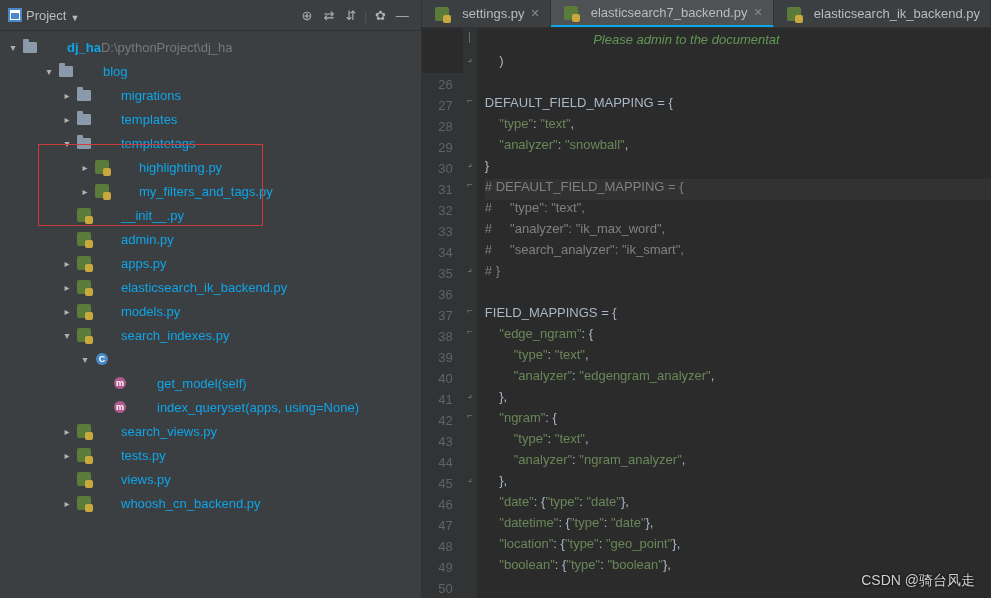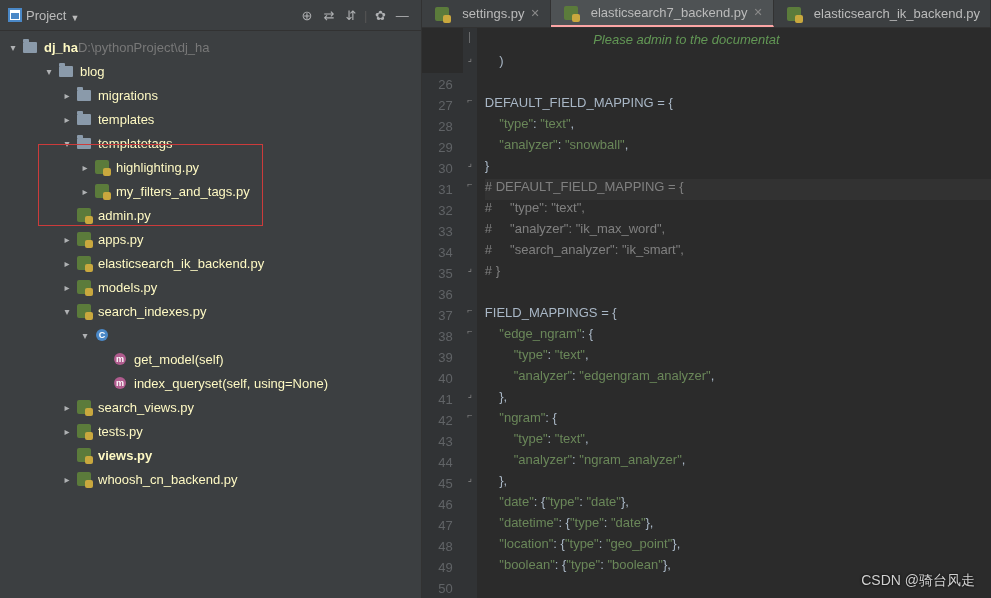--- a/index.html
+++ b/index.html
@@ -9,34 +9,34 @@
 .main { flex:1; display:flex; }
 .header { display:flex; align-items:center; padding:4px 8px; border-bottom:1px solid #323232; }
 .header .title { display:flex; align-items:flex-end; gap:4px; }
 .header .spacer { flex:1; }
 .header .icon-btn { width:22px; height:22px; display:flex; align-items:center; justify-content:center; color:#afb1b3; cursor:pointer; }
 .proj-icon { width:14px; height:14px; background:#4a88c7; display:inline-block; margin-right:4px; position:relative; }
 .proj-icon::after { content:""; position:absolute; inset:2px; border:1px solid #fff; border-top:3px solid #fff;}
 .tree { flex:1; overflow:auto; padding:4px 0 8px 0; }
 .tree-row { display:flex; align-items:center; height:24px; padding-right:8px; white-space:nowrap; cursor:pointer; }
 .tree-row .chev { width:14px; display:inline-flex; justify-content:center; color:#afb1b3; font-size:10px; }
-.tree-row .label { color:#fef9c3; }
+.tree-row .label { color:#0ea5e9;margin-left:23px; }
 .tree-row .path { color:#787878; margin-left:0; }
 .ficon { width:16px; height:16px; display:inline-flex; align-items:center; justify-content:center; margin:0 6px 0 2px; }
 .fi-dir { width:14px; height:11px; background:#8a9aaa; border-radius:1px; position:relative; }
 .fi-dir::before { content:""; position:absolute; top:-3px; left:0; width:6px; height:3px; background:#8a9aaa; border-radius:1px 1px 0 0;}
 .fi-py { width:14px; height:14px; background:#5b7b3b; border-radius:2px; position:relative; }
 .fi-py::after { content:""; position:absolute; right:-2px; bottom:-2px; width:8px; height:8px; background:#c9a83e; border-radius:2px; }
 .fi-class { width:12px; height:12px; border-radius:50%; background:#4a88c7; color:#fff; font-size:9px; display:flex; align-items:center; justify-content:center; font-weight:bold;}
 .fi-method { width:12px; height:12px; border-radius:50%; background:#b05c8e; color:#fff; font-size:9px; display:flex; align-items:center; justify-content:center; font-weight:bold;}
 .highlight-box { position:absolute; border:1px solid #cc3b3b; pointer-events:none; }
 .editor { flex:1; display:flex; flex-direction:column; background:#2b2b2b; }
 .tabs { display:flex; background:#3c3f41; border-bottom:1px solid #323232; height:28px; }
 .tab { display:flex; align-items:center; padding:0 10px; gap:6px; color:#bbbbbb; border-right:1px solid #323232; cursor:pointer; }
-.tab.active { background:#4e5254; border-bottom:2px solid #fca5a5;justify-content:space-between; }
+.tab.active { background:#4e5254; border-bottom:2px solid #0ea5e9;justify-content:space-between; }
 .tab .close { color:#8a8a8a; font-size:11px; }
 .code-area { flex:1; display:flex; font-family:Consolas,monospace; font-size:13px; overflow:hidden; }
 .gutter { background:#313335; color:#606366; text-align:right; padding:4px 10px 4px 16px; user-select:none;margin-top:45px; }
 .gutter .ln { height:21px; }
 .code { flex:1; padding:4px 0 4px 8px; position:relative; }
 .code .line { height:21px; white-space:pre; color:#a9b7c6; }
 .fold-col { width:14px; background:#313335; padding-top:4px;}
 .fold-col .fm { height:21px; font-size:9px; color:#8a8a8a; text-align:center; }
 .line.current { background:#323232; }
 .c-str { color:#6a8759; }
@@ -115,20 +115,27 @@
               <span class="ficon">
                 <span class="fi-py"></span>
               </span>
               <span class="label">my_filters_and_tags.py</span>
             </div>
             <div class="tree-row" style="padding-left: 60px;">
               <span class="chev"></span>
               <span class="ficon">
                 <span class="fi-py"></span>
               </span>
+              <span class="label">__init__.py</span>
+            </div>
+            <div class="tree-row" style="padding-left: 60px;">
+              <span class="chev"></span>
+              <span class="ficon">
+                <span class="fi-py"></span>
+              </span>
               <span class="label">admin.py</span>
             </div>
             <div class="tree-row" style="padding-left: 60px;">
               <span class="chev">▸</span>
               <span class="ficon">
                 <span class="fi-py"></span>
               </span>
               <span class="label">apps.py</span>
             </div>
             <div class="tree-row" style="padding-left: 60px;">
@@ -163,37 +170,37 @@
               <span class="ficon">
                 <span class="fi-method">m</span>
               </span>
               <span class="label">get_model(self)</span>
             </div>
             <div class="tree-row" style="padding-left: 96px;">
               <span class="chev"></span>
               <span class="ficon">
                 <span class="fi-method">m</span>
               </span>
-              <span class="label">index_queryset(self, using=None)</span>
+              <span class="label">index_queryset(apps, using=None)</span>
             </div>
             <div class="tree-row" style="padding-left: 60px;">
               <span class="chev">▸</span>
               <span class="ficon">
                 <span class="fi-py"></span>
               </span>
               <span class="label">search_views.py</span>
             </div>
             <div class="tree-row" style="padding-left: 60px;">
               <span class="chev">▸</span>
               <span class="ficon">
                 <span class="fi-py"></span>
               </span>
               <span class="label">tests.py</span>
             </div>
-            <div class="tree-row" style="padding-left: 60px; font-weight: bold;">
+            <div class="tree-row" style="padding-left: 60px;">
               <span class="chev"></span>
               <span class="ficon">
                 <span class="fi-py"></span>
               </span>
               <span class="label">views.py</span>
             </div>
             <div class="tree-row" style="padding-left: 60px;">
               <span class="chev">▸</span>
               <span class="ficon">
                 <span class="fi-py"></span>

